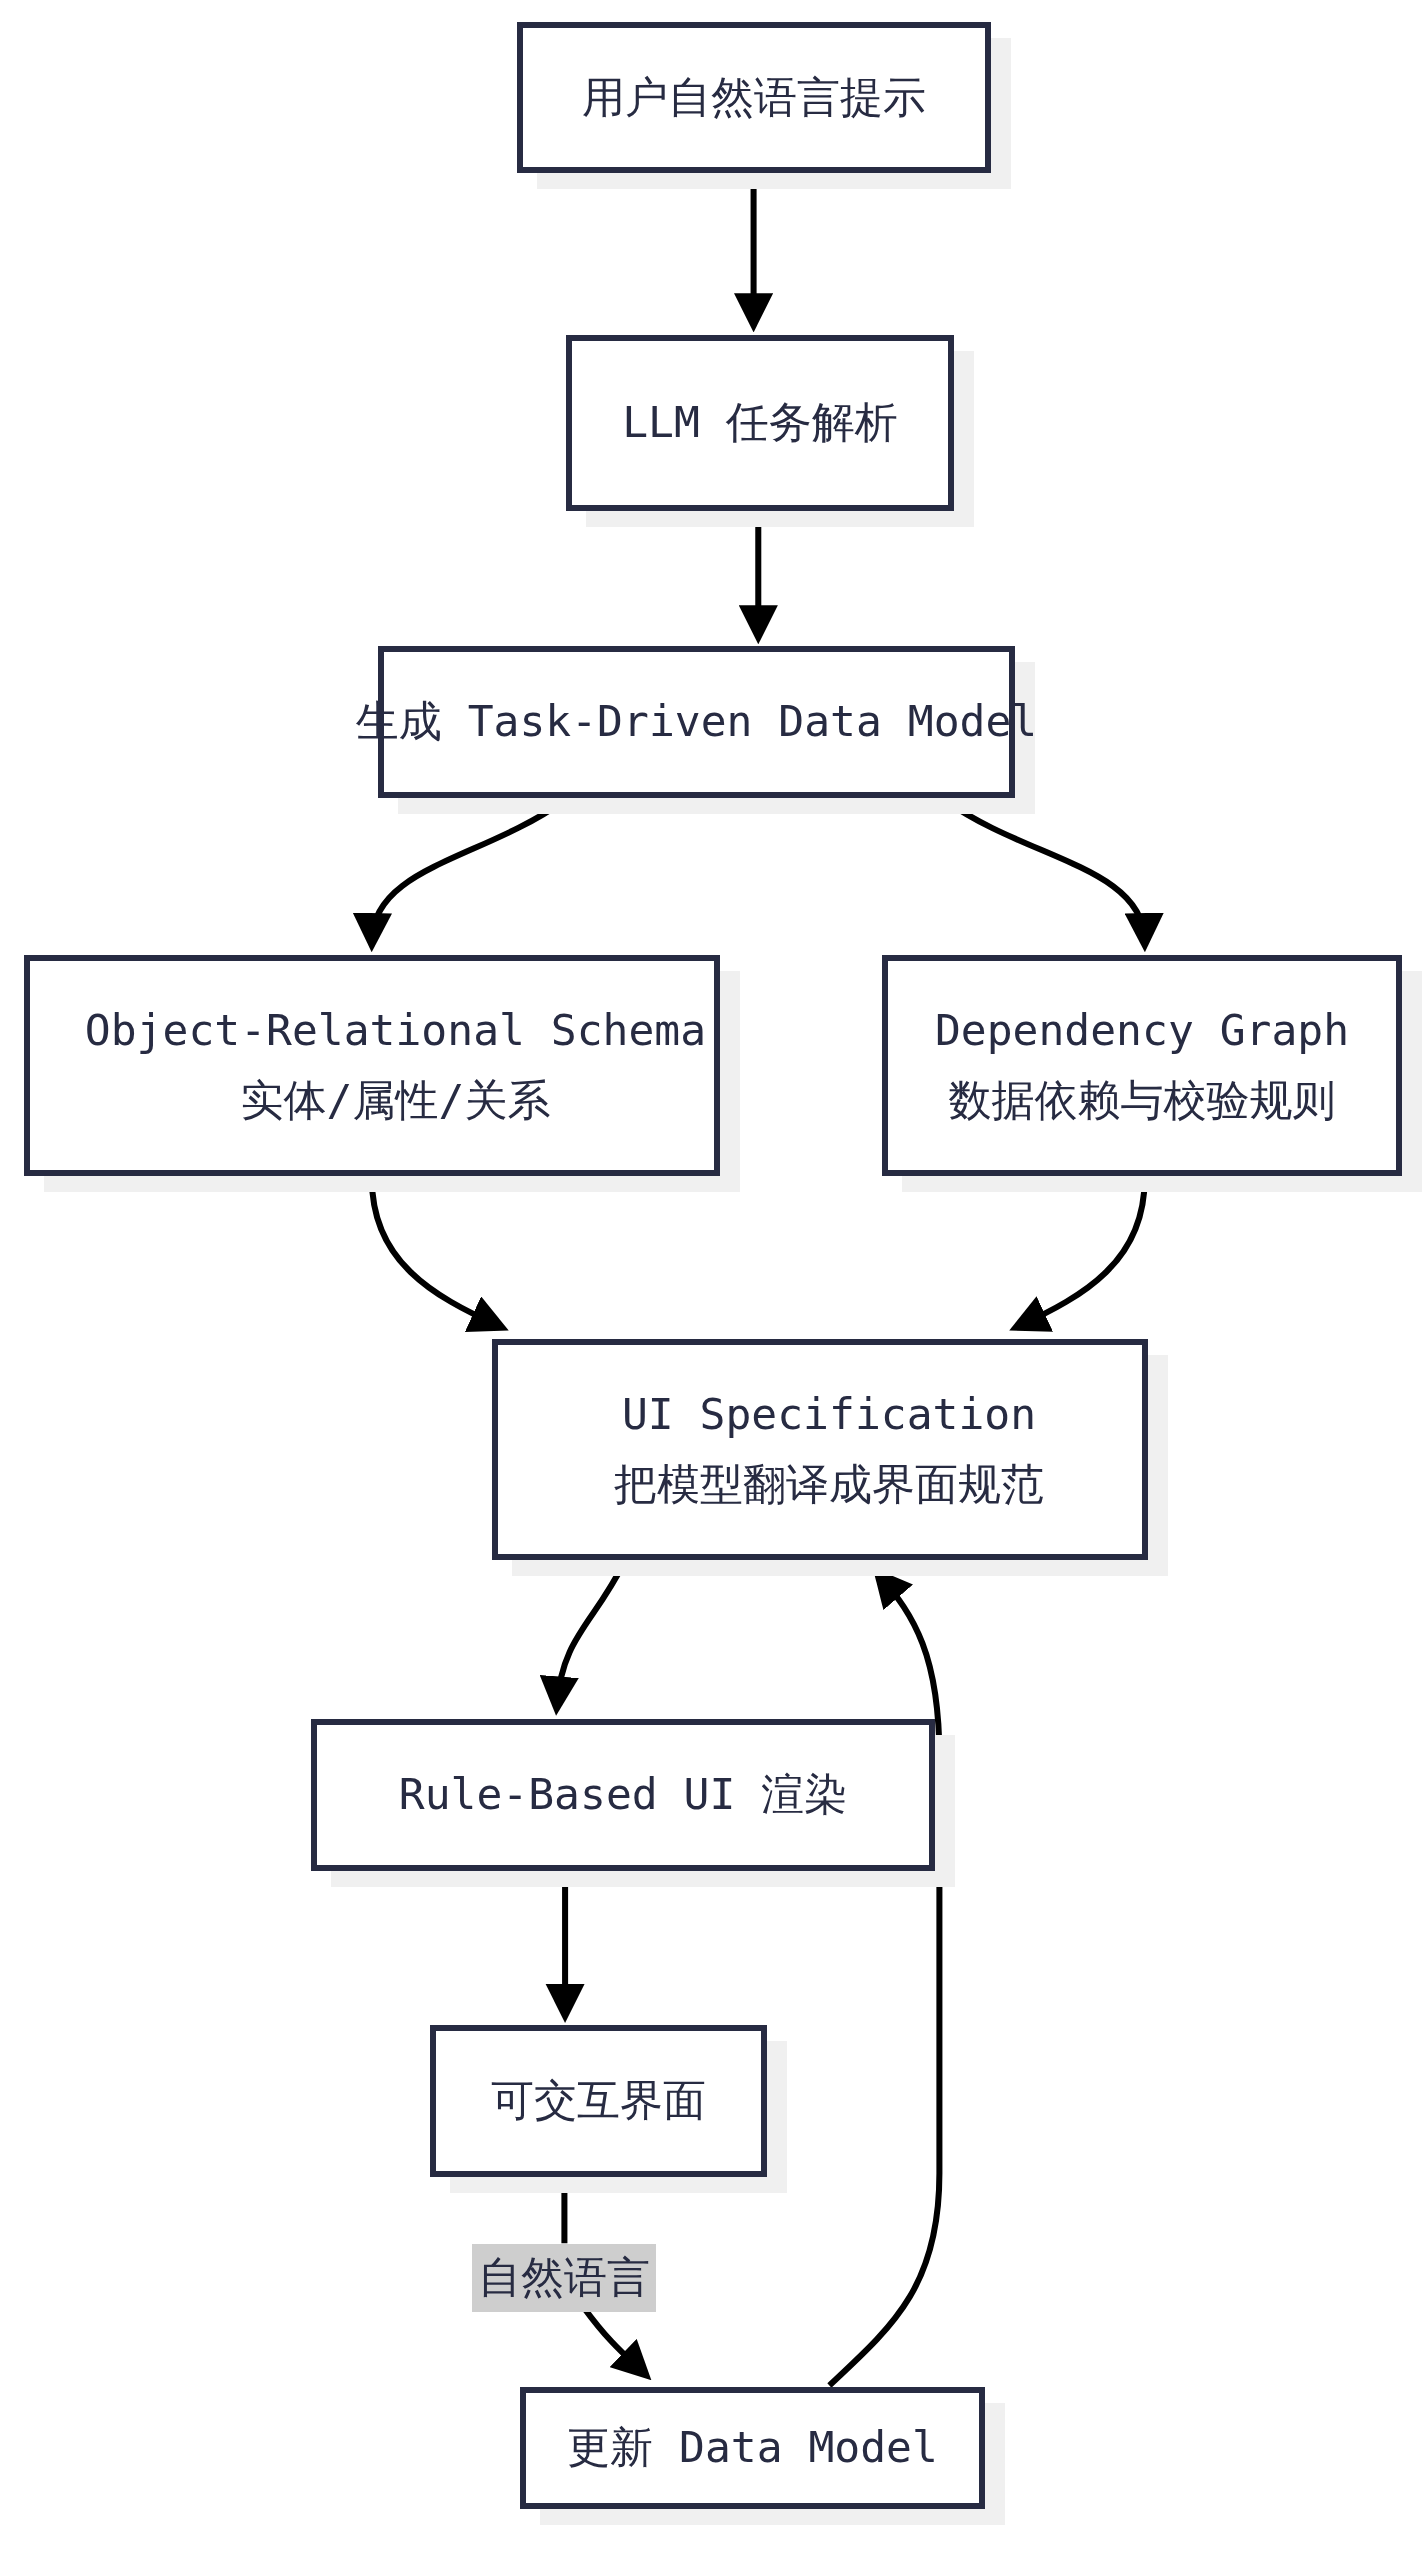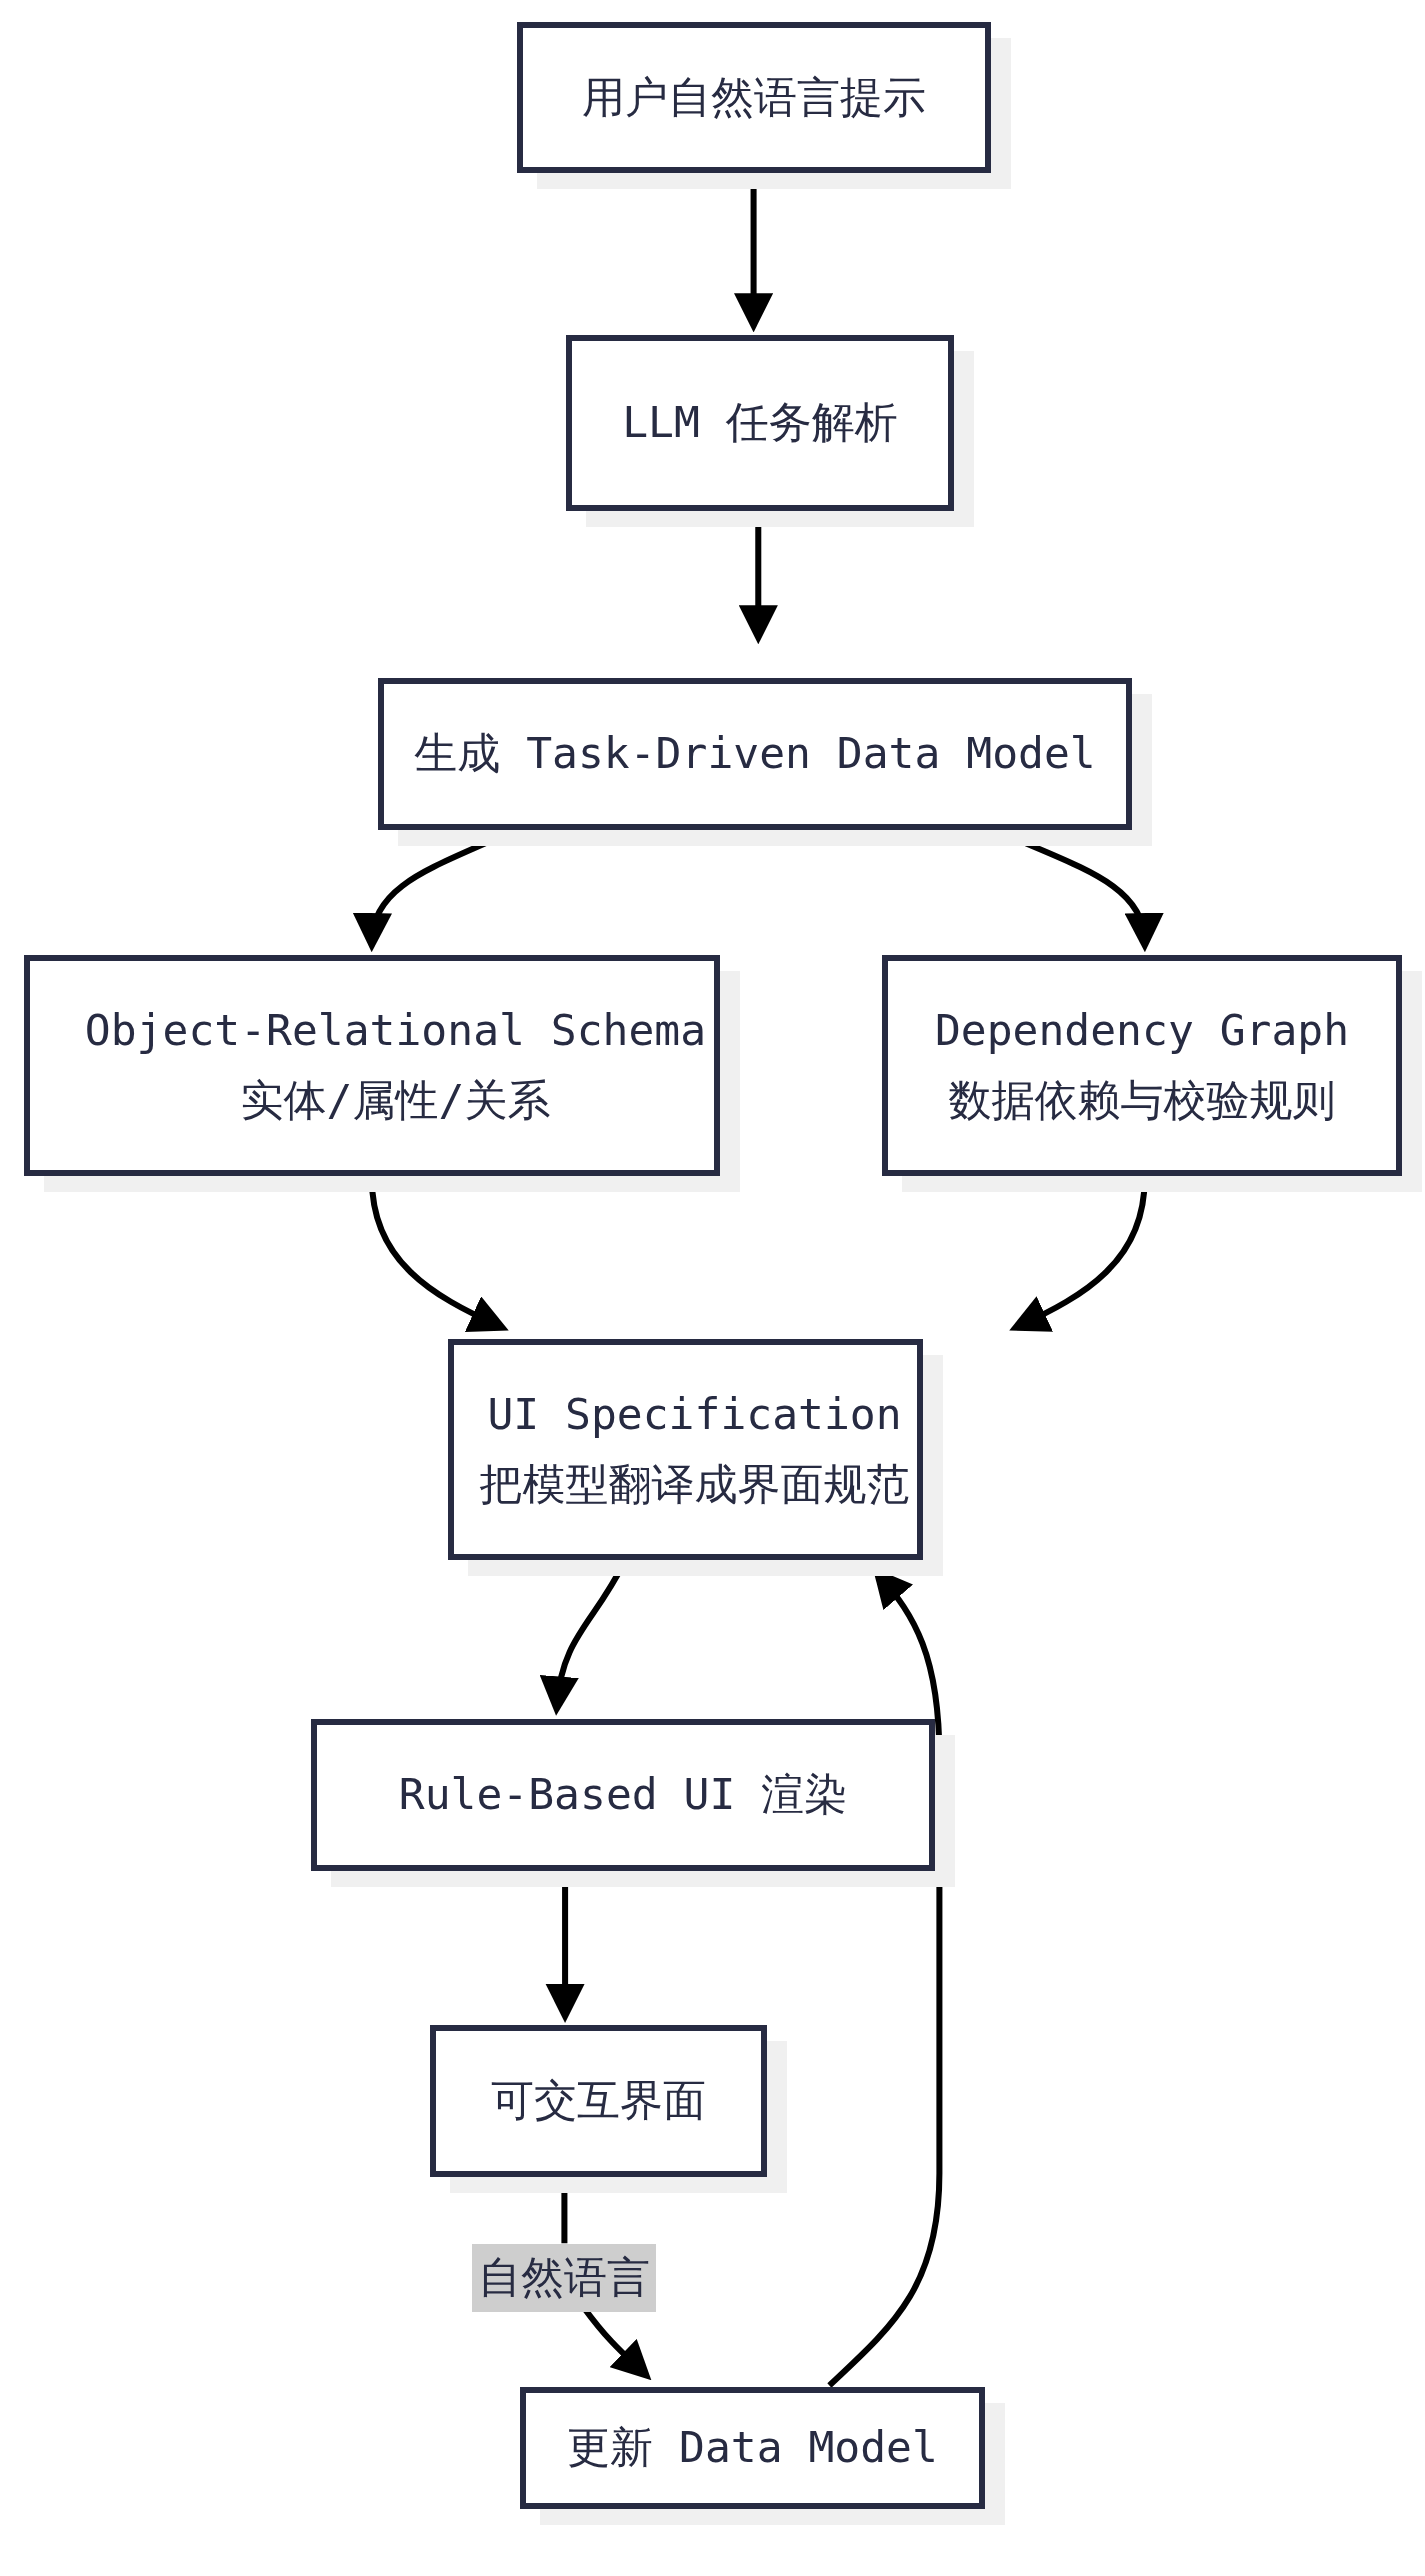--- a/index.html
+++ b/index.html
@@ -40,24 +40,24 @@
     flex-direction: column;
     align-items: center;
     justify-content: center;
     text-align: right;
     z-index: 1;
     white-space: nowrap;
   }
   
   .n-a { left: 517px;  top: 22px;   width: 474px;  height: 151px; }
   .n-b { left: 566px;  top: 335px;  width: 388px;  height: 176px; }
-  .n-c { left: 378px;  top: 678px;  width: 754px; height: 152px; }
+  .n-c { left: 378px;  top: 646px;  width: 637px; height: 152px; }
   .n-d { left: 23.5px;   top: 955px; width: 696px; height: 221px; padding-left: 48px; }
   .n-e { left: 882px; top: 955px; width: 520px;  height: 221px; }
-  .n-f { left: 448px;  top: 1339px; width: 475px;  height: 221px; padding-left: 18px; }
+  .n-f { left: 492px;  top: 1339px; width: 656px;  height: 221px; padding-left: 18px; }
   .n-g { left: 311px;  top: 1719px; width: 624px;  height: 152px; }
   .n-h { left: 394px;  top: 2025px; width: 337px;  height: 152px; margin-left: 36px; }
   .n-i { left: 520px;  top: 2387px; width: 465px;  height: 122px; }
   .edge-label {
     position: absolute;
     left: 472px; top: 2244px;
     width: 184px; height: 68px;
     background: #cecece;
     color: #272b42;
     font-size: 43px;

